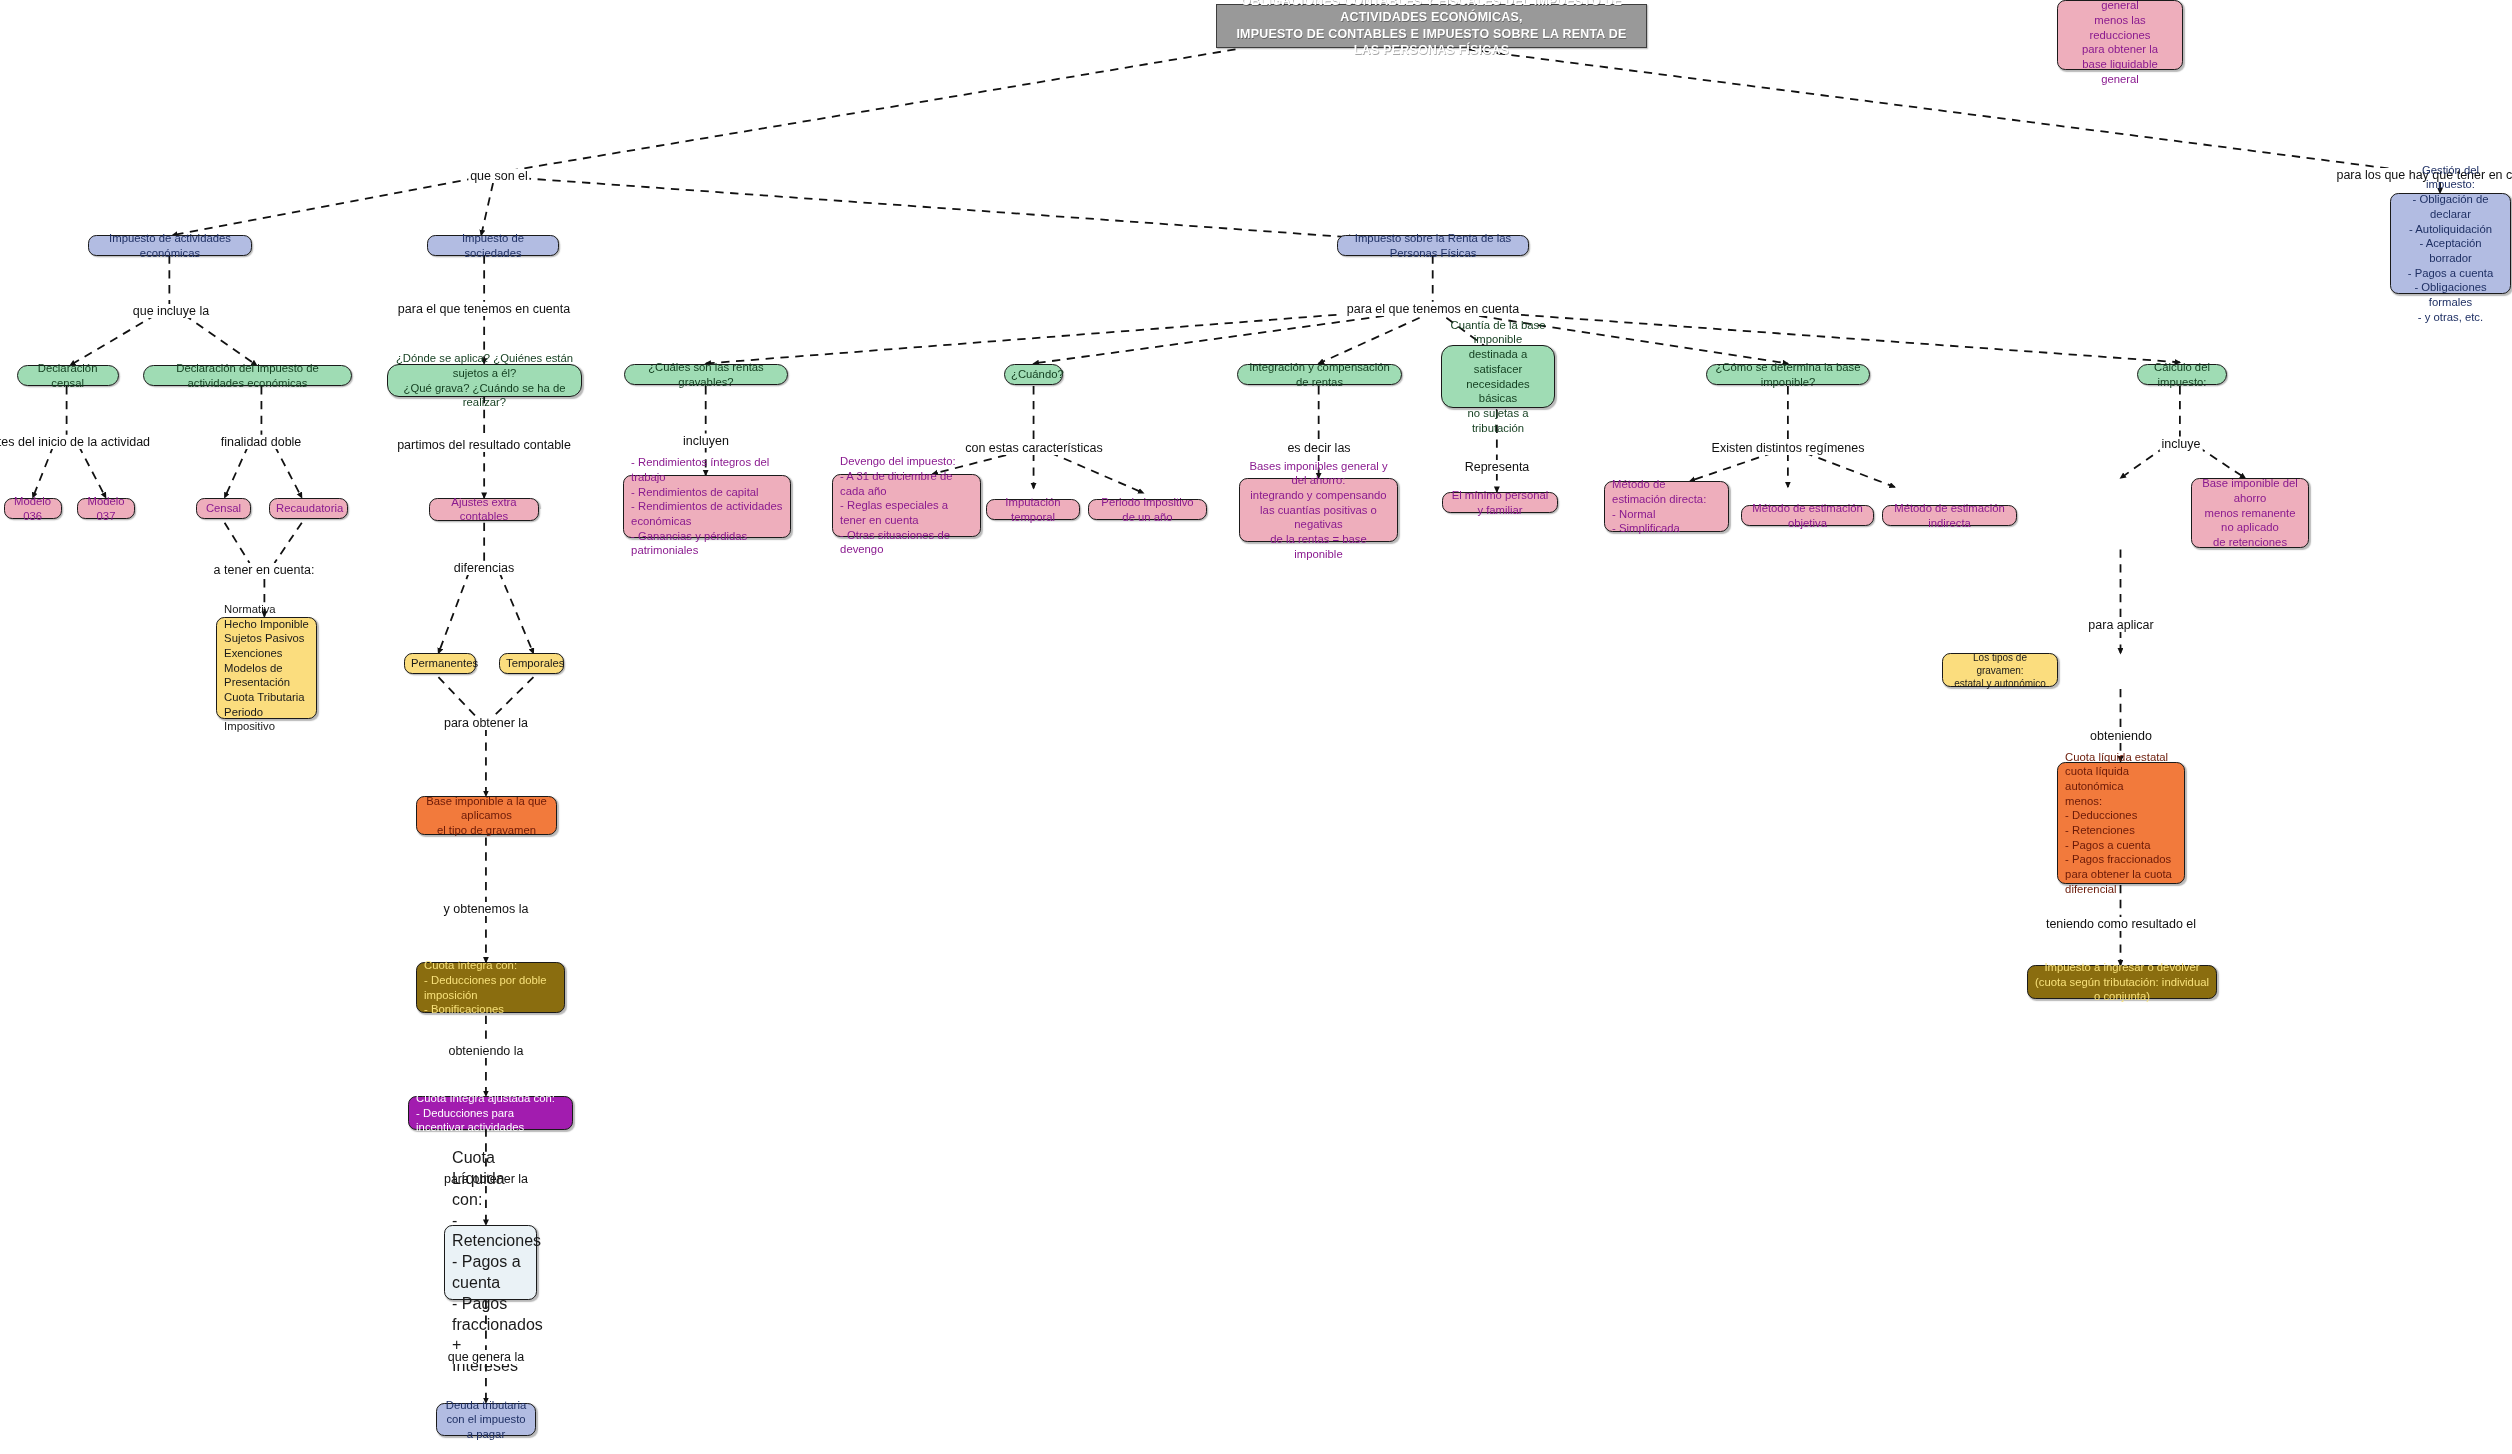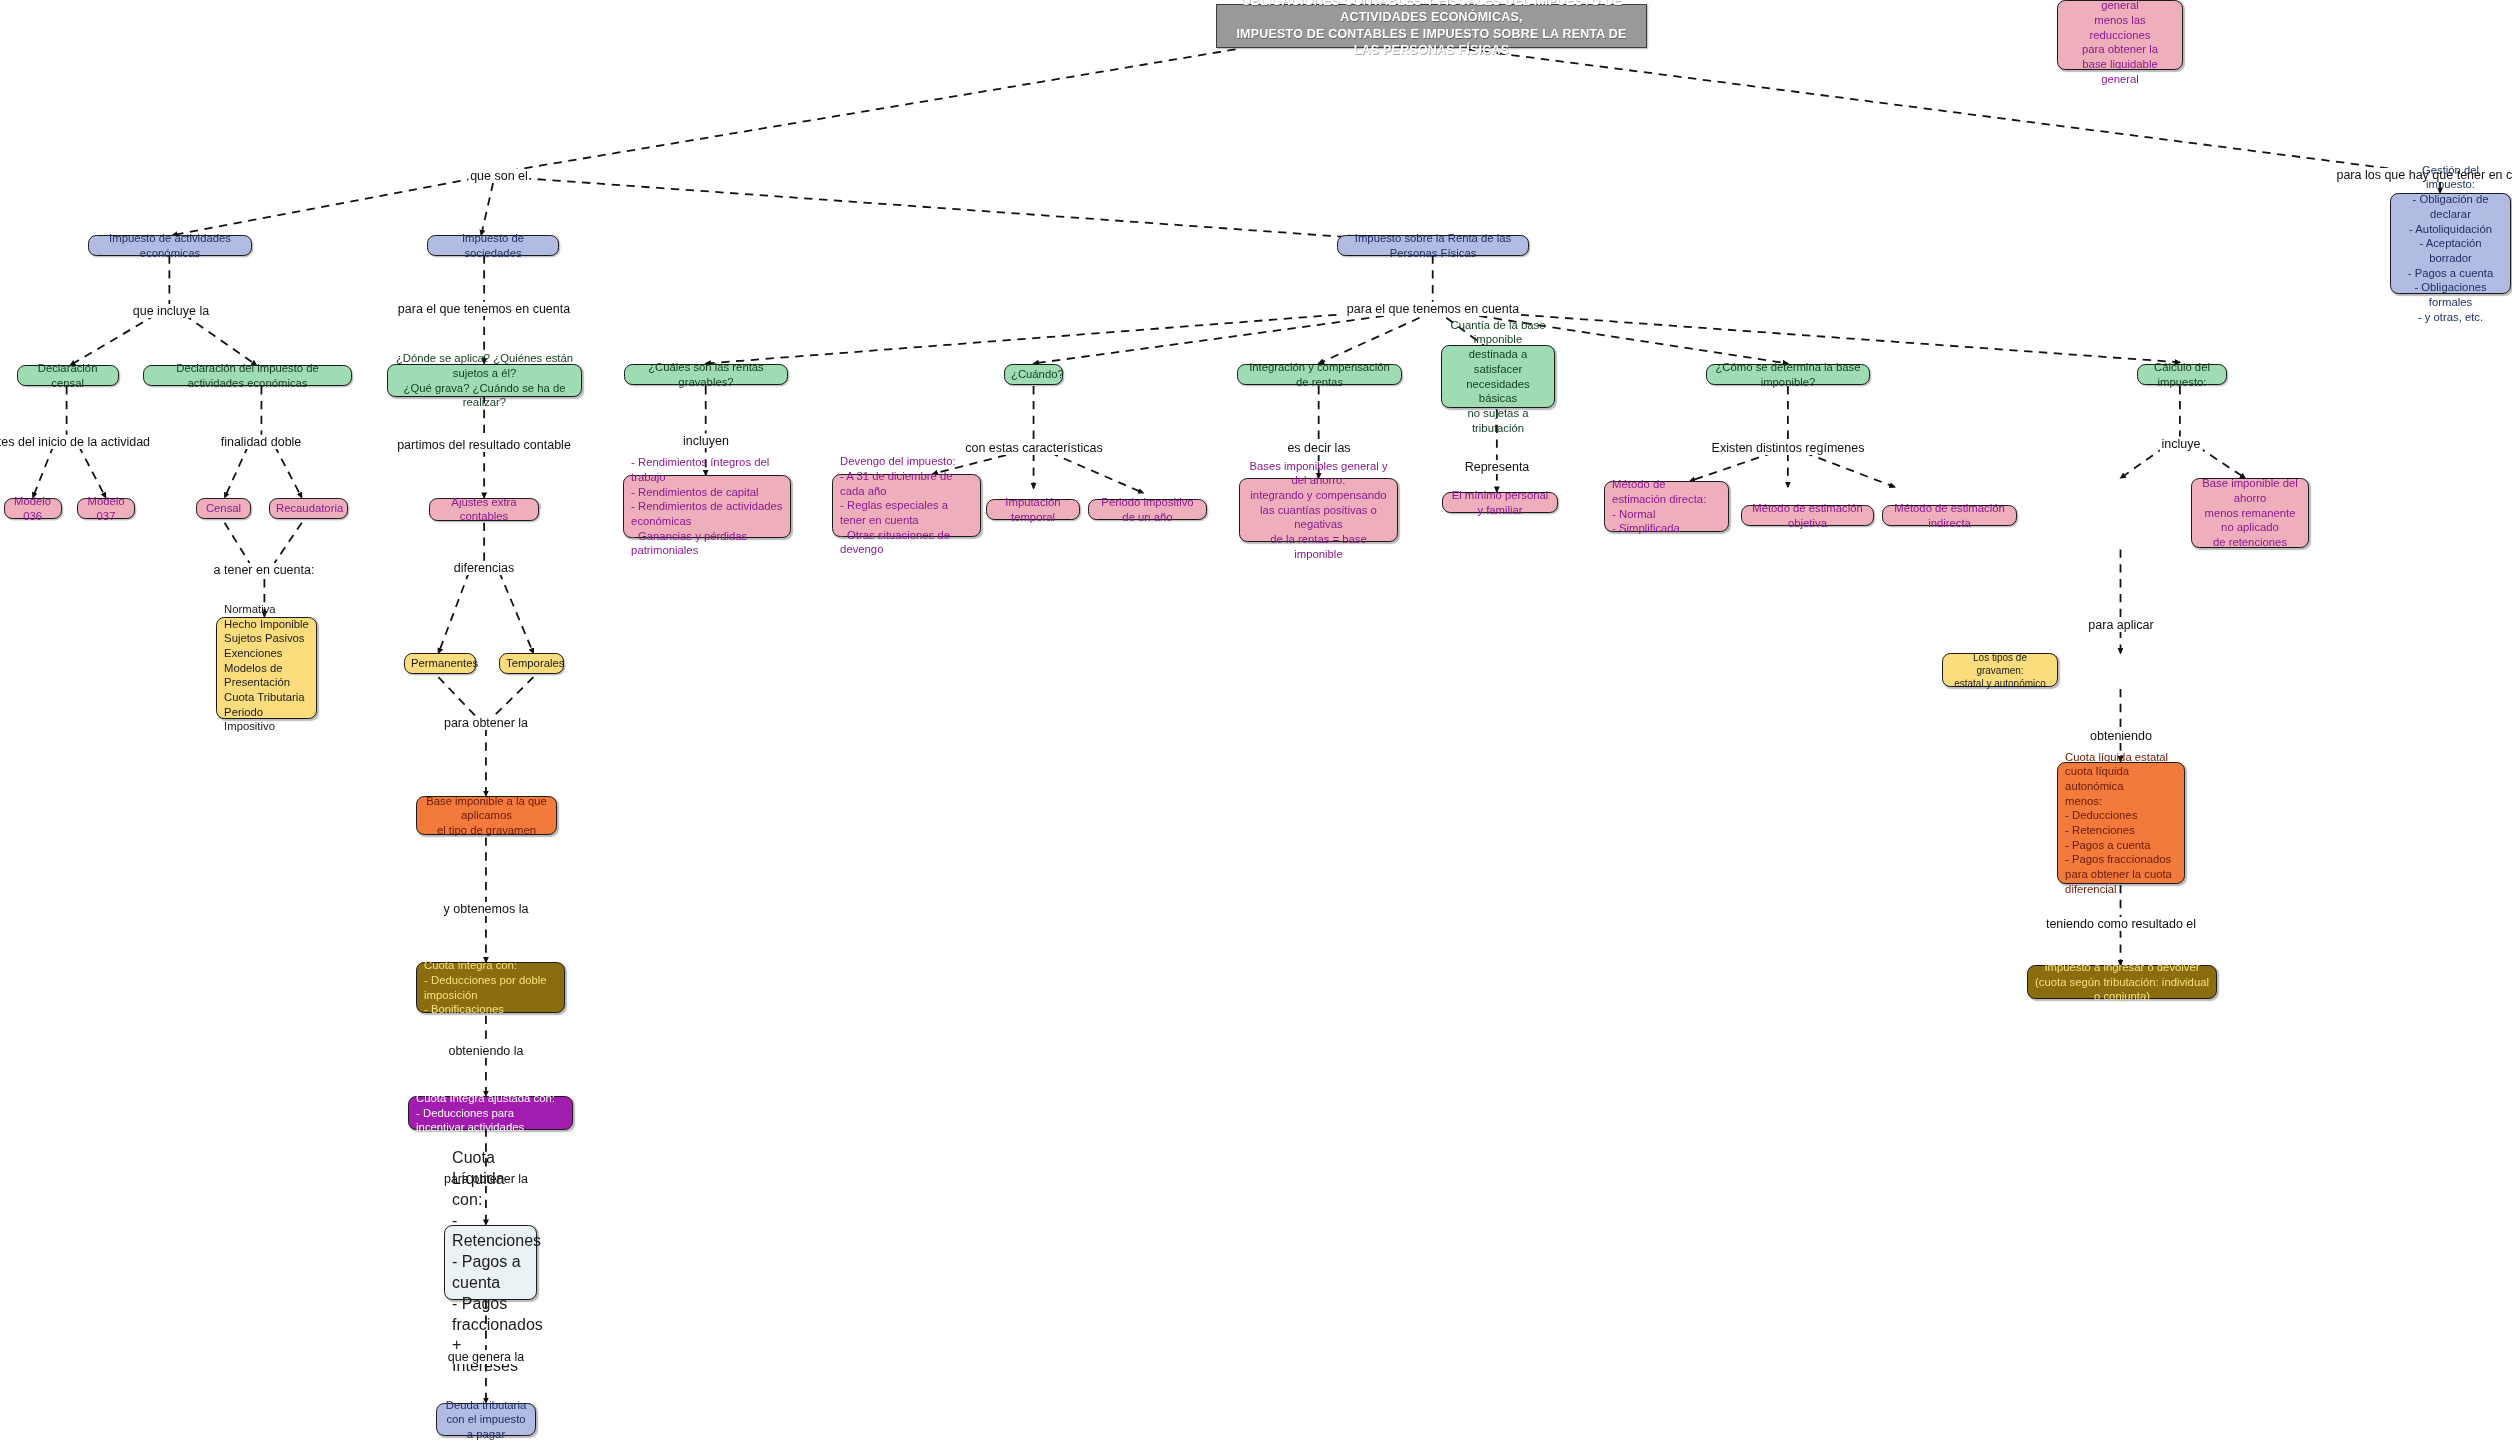--- a/index.html
+++ b/index.html
@@ -31,21 +31,21 @@
   .node .ln{display:block;}
 
   
   .n-title{
     background:#999999;border:1.2px solid #3d3d3d;border-radius:0;
     color:#ffffff;font-weight:bold;text-align:center;
     letter-spacing:0.2px;
     text-shadow:0.6px 0.6px 0.6px rgba(0,0,0,.35);
   }
   .n-blue{background:#b2bce2;color:#1f3064;text-align:center;}
-  .n-green{background:#9fdcb4;color:#123d1e;text-align:center;}
+  .n-green{background:#9fdcb4;color:#123d1e;text-align:center;border-radius:12px;}
   .n-pink{background:#eeaebc;color:#8a1a8f;}
   .n-pink.c{text-align:center;}
   .n-yellow{background:#fbdd7e;color:#1a1a1a;}
   .n-yellow.c{text-align:center;}
   .n-orange{background:#f27a3c;color:#6b1a08;}
   .n-orange.c{text-align:center;}
   .n-brown{background:#8a6d0f;color:#f7e07a;}
   .n-brown.c{text-align:center;}
   .n-gray{background:#a21caf;color:#ffffff;}
   .n-ice{background:#eaf2f6;color:#1a1a1a;}

